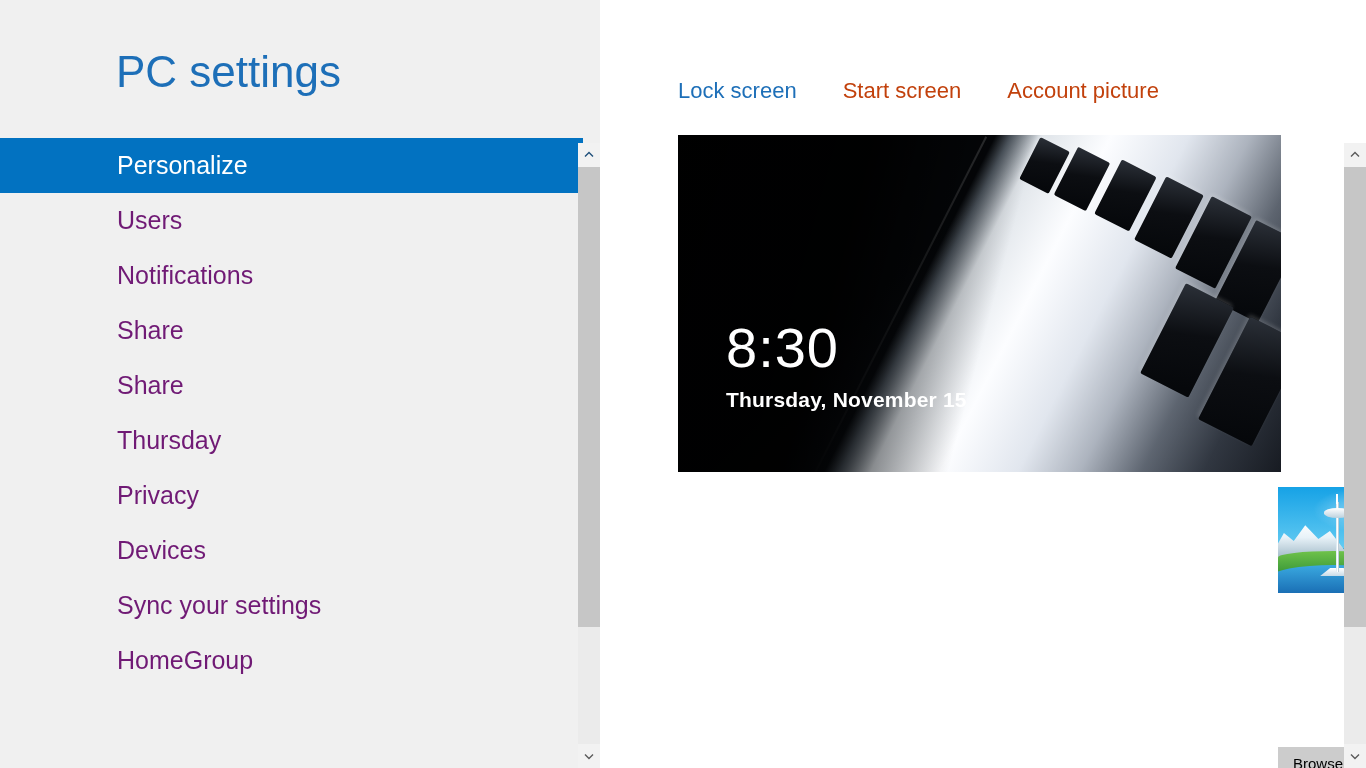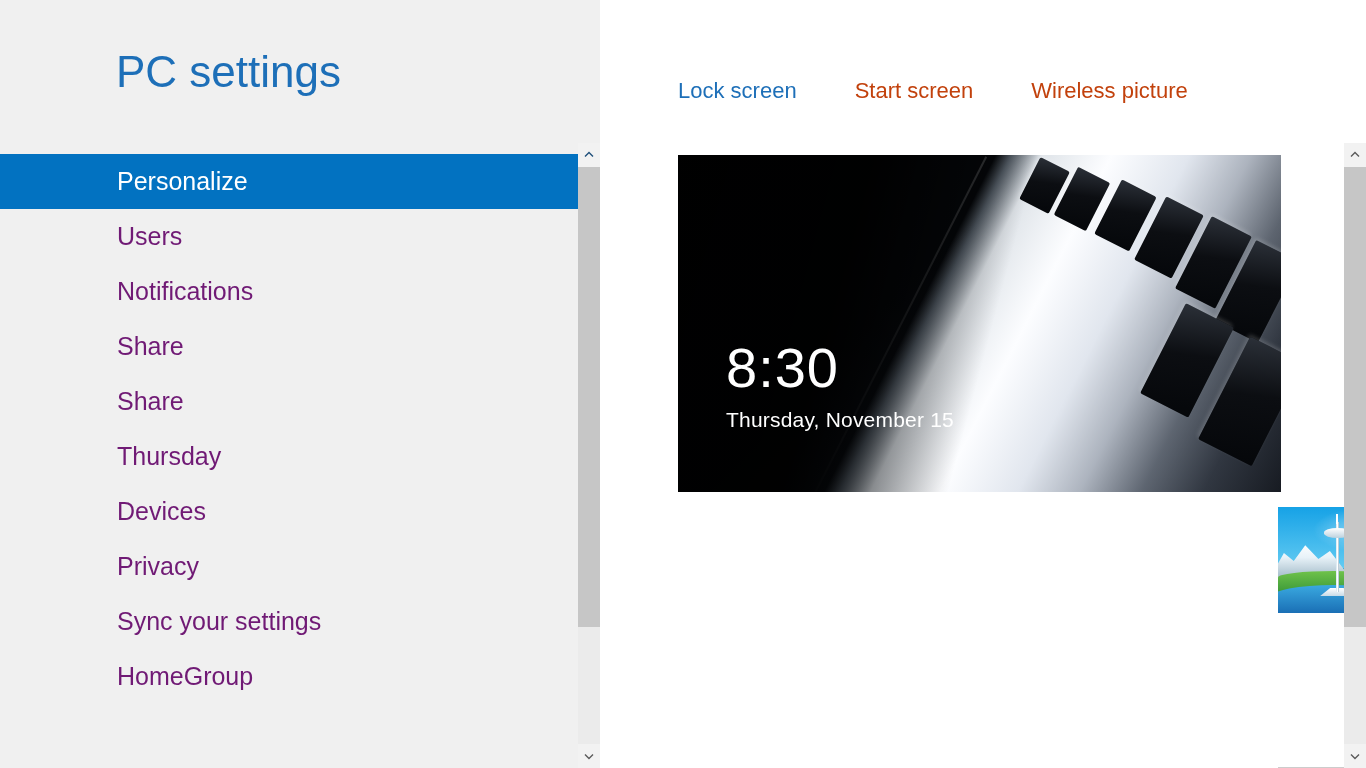--- a/index.html
+++ b/index.html
@@ -42,21 +42,20 @@
     padding-left: 117px;
     font-size: 25px;
     font-weight: 300;
     color: #701a75;
     white-space: nowrap;
     cursor: default;
   }
   .nav-item.selected {
     background: #0272c1;
     color: #ffffff;
-    margin-top: 16px;
   }
 
   
   .sb-scroll {
     position: absolute;
     right: 0; top: 143px;
     width: 22px; height: 625px;
     background: #f2f2f2;
   }
   .sb-arrow {
@@ -87,36 +86,36 @@
     position: relative;
     flex: 1 1 auto;
     height: 768px;
     background: #ffffff;
     overflow: hidden;
   }
   .tabs {
     position: absolute;
     left: 78px; top: 78px;
     display: flex;
-    gap: 58px;
+    gap: 46px;
     align-items: baseline;
   }
   .tab {
     font-size: 22px;
     font-weight: 300;
     color: #c2410c;
     white-space: nowrap;
     cursor: default;
   }
   .tab.active { color: #1d6fb8; }
 
   .content-scroll-region {
     position: absolute;
     left: 0; top: 135px;
-    right: 0; bottom: 0; margin-top: 20px;
+    right: 0; bottom: 0;
   }
 
   
   .preview {
     position: absolute;
     left: 78px; top: 0;
     width: 603px; height: 337px;
     background: #050608;
     overflow: hidden;
   }
@@ -167,21 +166,21 @@
   }
   .clock-time {
     font-size: 56px;
     font-weight: 300;
     line-height: 1;
     letter-spacing: 1px;
   }
   .clock-date {
     margin-top: 12px;
     font-size: 21px;
-    font-weight: 400;
+    font-weight: 700;
     letter-spacing: 0.2px;
   }
 
   
   .thumbs {
     position: absolute;
     left: 678px; top: 352px;
     display: flex;
     gap: 12px;
   }
@@ -315,24 +314,24 @@
       <div class="nav-item">
         <span>Share</span>
       </div>
       <div class="nav-item">
         <span>Share</span>
       </div>
       <div class="nav-item">
         <span>Thursday</span>
       </div>
       <div class="nav-item">
+        <span>Privacy</span>
+      </div>
+      <div class="nav-item">
         <span>Devices</span>
-      </div>
-      <div class="nav-item">
-        <span>Privacy</span>
       </div>
       <div class="nav-item">
         <span>Sync your settings</span>
       </div>
       <div class="nav-item">
         <span>HomeGroup</span>
       </div>
     </div>
 
     <div class="sb-scroll">
@@ -354,21 +353,21 @@
   <div class="content">
 
     <div class="tabs">
       <div class="tab active">
         <span>Lock screen</span>
       </div>
       <div class="tab">
         <span>Start screen</span>
       </div>
       <div class="tab">
-        <span>Wireless picture</span>
+        <span>Account picture</span>
       </div>
     </div>
 
     <div class="content-scroll-region">
 
       <div class="preview">
         <div class="piano"></div>
         <div class="black-keys">
           <div class="bk" style="left:58%; top:2%;  width:5.5%; height:14%; transform:rotate(27deg);"></div>
           <div class="bk" style="left:64%; top:5%;  width:6%;   height:16%; transform:rotate(27deg);"></div>

